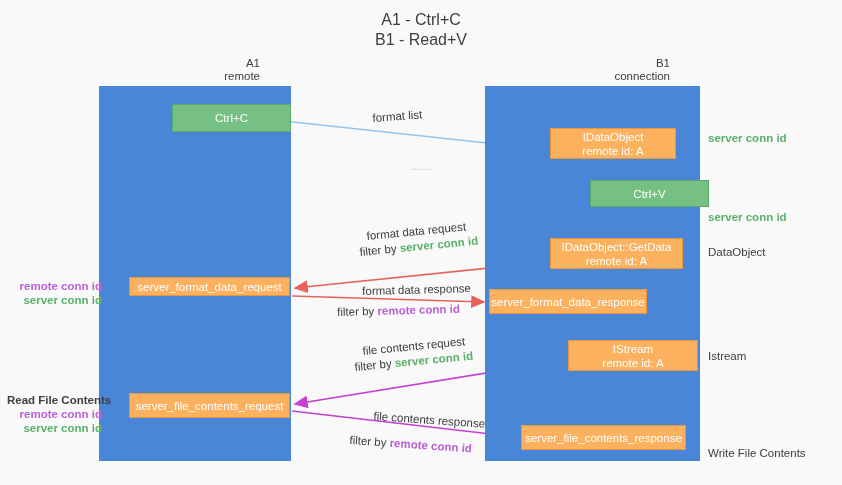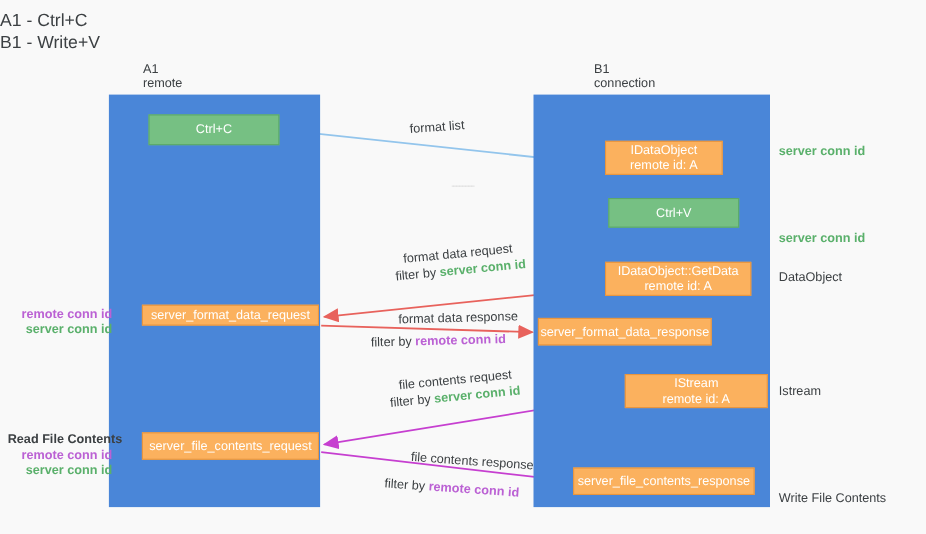--- a/index.html
+++ b/index.html
@@ -12,48 +12,48 @@
     position:relative;
   }
   #stage{position:absolute;left:0;top:0;width:842px;height:485px;}
   .abs{position:absolute;}
   svg.layer{position:absolute;left:0;top:0;width:842px;height:485px;overflow:visible;}
   svg.layer.under{z-index:1;}
   svg.layer.over{z-index:3;}
 
   
   #title{
-    left:0;top:10px;width:842px;text-align:left;
+    left:0;top:10px;width:842px;text-align:center;
     font-size:16px;line-height:20px;color:#3c4043;z-index:4;
   }
 
   
-  .col-head{font-size:11.5px;line-height:13px;text-align:left;color:#3c4043;z-index:4;}
+  .col-head{font-size:11.5px;line-height:13px;text-align:right;color:#3c4043;z-index:4;}
   #head-a1{left:130px;top:57px;width:130px;}
   #head-b1{left:540px;top:57px;width:130px;}
 
   
   .column{background:#4a86d8;z-index:1;}
   #col-a1{left:99px;top:86px;width:192px;height:375px;}
   #col-b1{left:485px;top:86px;width:215px;height:375px;}
 
   
   .box{
     z-index:2;box-sizing:border-box;
     display:flex;flex-direction:column;align-items:center;justify-content:center;
     color:#ffffff;text-align:center;
   }
-  .box.green{background:#76c083;border:1px solid #5aa86a;}
+  .box.green{background:#76c083;border:1px solid #5aa86a;margin-left:37px;}
   .box.orange{background:#fbb15e;border:1px solid #e8953e;}
   .box .l1{font-size:11.5px;line-height:14px;white-space:nowrap;}
   .box .l2{font-size:11.5px;line-height:14px;white-space:nowrap;}
 
   #box-ctrlc{left:135px;top:104px;width:119px;height:28px;}
   #box-ctrlv{left:553px;top:180px;width:119px;height:27px;}
-  #box-idataobject{left:550px;top:128px;width:107px;height:31px;}
+  #box-idataobject{left:550px;top:128px;width:126px;height:31px;}
   #box-getdata{left:550px;top:238px;width:133px;height:31px;}
   #box-istream{left:568px;top:340px;width:130px;height:31px;}
   #box-fmt-req{left:129px;top:277px;width:161px;height:19px;}
   #box-fmt-resp{left:489px;top:289px;width:158px;height:25px;}
   #box-file-req{left:129px;top:393px;width:161px;height:25px;}
   #box-file-resp{left:521px;top:425px;width:165px;height:25px;}
 
   
   .ann{z-index:4;font-size:11.5px;line-height:14px;white-space:nowrap;}
   .green-txt{color:#5ab06b;font-weight:bold;}
@@ -116,21 +116,21 @@
 
     <line x1="292" y1="296" x2="484" y2="302" stroke="#e8625c" stroke-width="1.6" marker-end="url(#ah-red)"></line>
 
     <line x1="566" y1="360" x2="295" y2="404" stroke="#c63fd0" stroke-width="1.6" marker-end="url(#ah-mag)"></line>
 
     <line x1="292" y1="411" x2="516" y2="437" stroke="#c63fd0" stroke-width="1.6" marker-end="url(#ah-mag)"></line>
   </svg>
 
   <div class="abs" id="title">
     <div>A1 - Ctrl+C</div>
-    <div>B1 - Write+V</div>
+    <div>B1 - Read+V</div>
   </div>
 
   <div class="abs col-head" id="head-a1">
     <div>A1</div>
     <div>remote</div>
   </div>
   <div class="abs col-head" id="head-b1">
     <div>B1</div>
     <div>connection</div>
   </div>

